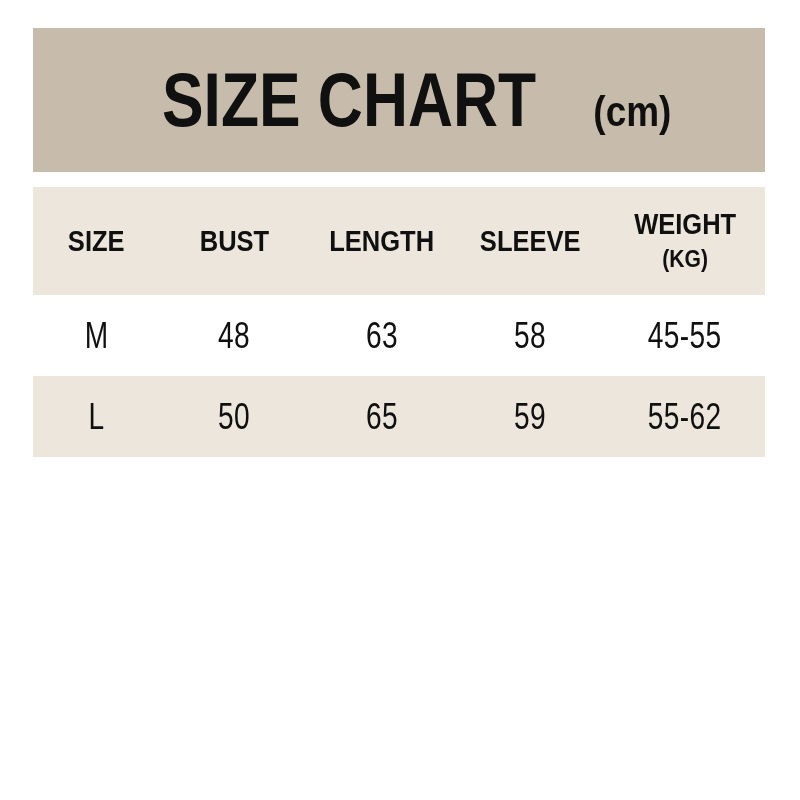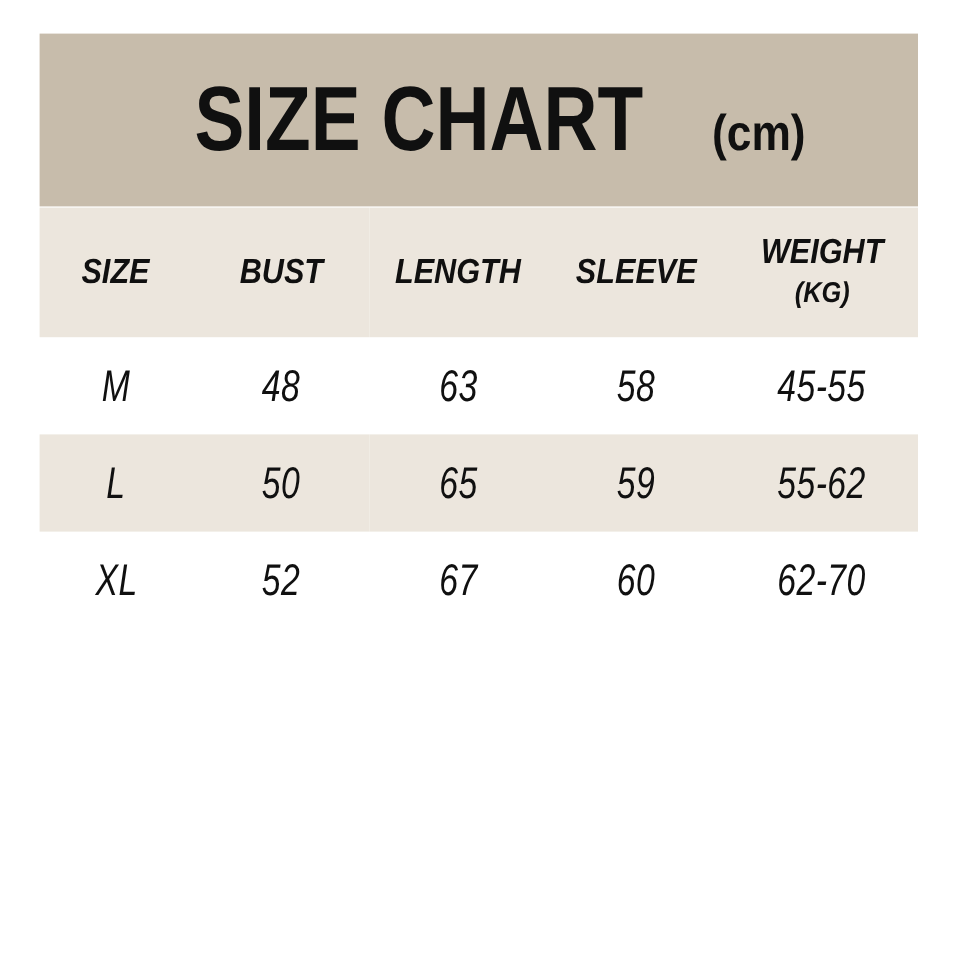--- a/index.html
+++ b/index.html
@@ -17,21 +17,21 @@
     left: 33px;
     top: 28px;
     width: 732px;
   }
   .title-bar {
     height: 144px;
     background: #c7bcab;
     text-align: center;
     line-height: 144px;
     white-space: nowrap;
-    margin-bottom: 1px;
+    margin-bottom: 15px;
   }
   .title-main {
     display: inline-block;
     font-size: 76px;
     font-weight: 700;
     letter-spacing: 0px;
     transform: scaleX(0.82);
     vertical-align: baseline;
   }
   .title-unit {
@@ -39,21 +39,20 @@
     font-size: 42px;
     font-weight: 700;
     margin-left: 6px;
     transform: scaleX(0.88);
     vertical-align: baseline;
   }
   table.size-table {
     width: 100%;
     border-collapse: collapse;
     table-layout: fixed;
-    font-style: italic;
   }
   .size-table thead tr {
     height: 108px;
     background: #ece6dd;
   }
   .size-table th {
     font-size: 29px;
     font-weight: 700;
     text-align: center;
     vertical-align: middle;
@@ -132,22 +131,15 @@
         <td><span class="cond">58</span></td>
         <td><span class="cond">45-55</span></td>
       </tr>
       <tr class="alt">
         <td><span class="cond">L</span></td>
         <td><span class="cond">50</span></td>
         <td><span class="cond">65</span></td>
         <td><span class="cond">59</span></td>
         <td><span class="cond">55-62</span></td>
       </tr>
-      <tr>
-        <td><span class="cond">XL</span></td>
-        <td><span class="cond">52</span></td>
-        <td><span class="cond">67</span></td>
-        <td><span class="cond">60</span></td>
-        <td><span class="cond">62-70</span></td>
-      </tr>
     </tbody>
   </table>
 </div>
 
 </body></html>

